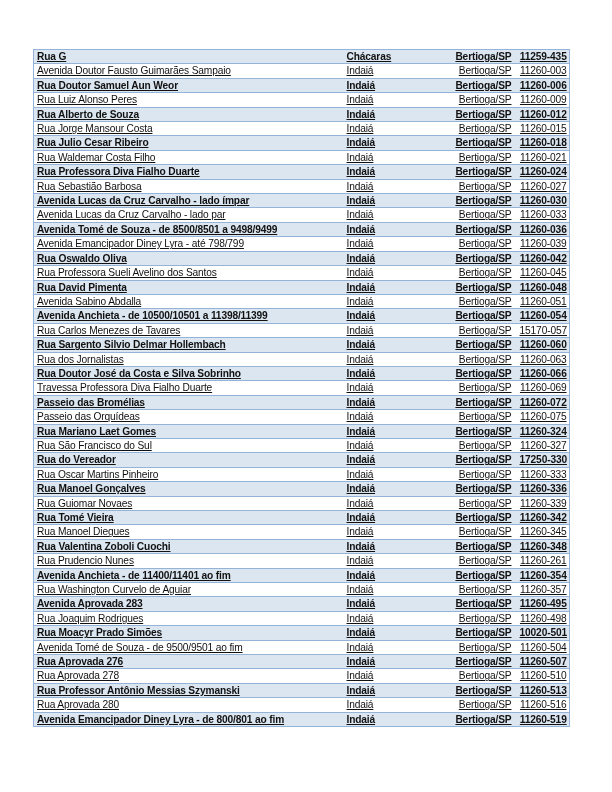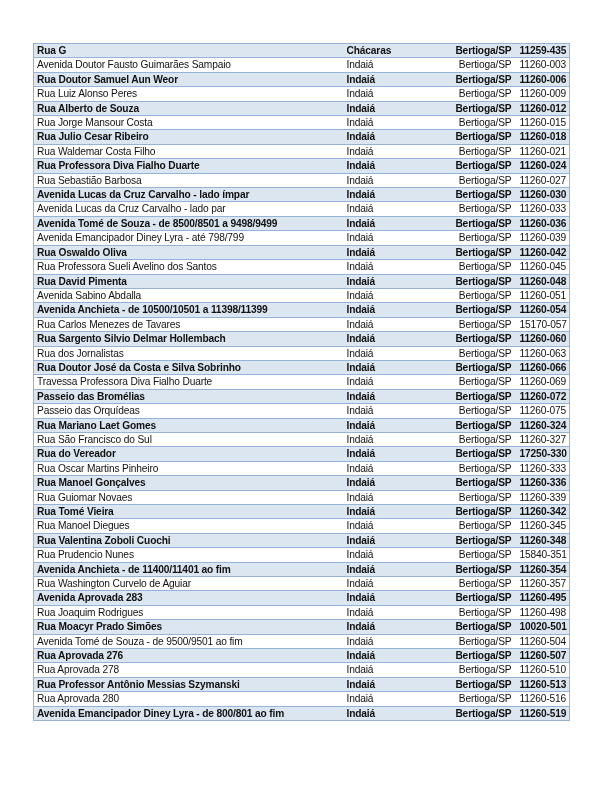--- a/index.html
+++ b/index.html
@@ -16,26 +16,27 @@
     }
     .page {
       position: absolute;
       left: 0; top: 0;
       width: 612px; height: 792px;
       background: #ffffff;
     }
     table.addr {
       position: absolute;
       left: 33px;
-      top: 43px;
+      top: 49px;
       width: 536px;
       border-collapse: collapse;
       table-layout: fixed;
       font-size: 10.2px;
       color: #111111;
+      text-decoration: underline;
     }
     table.addr col.c-street { width: 307px; }
     table.addr col.c-district { width: 100px; }
     table.addr col.c-city { width: 77px; }
     table.addr col.c-cep { width: 52px; }
     table.addr td {
       height: 13.4px;
       line-height: 13.4px;
       padding: 0 2px 0 3px;
       border-top: 1px solid #95b3d7;
@@ -48,21 +49,21 @@
     table.addr tr td:last-child { border-right: 1px solid #95b3d7; }
     table.addr tr.shaded td {
       background: #dce6f1;
       font-weight: 600;
     }
     table.addr tr.plain td {
       background: #ffffff;
       font-weight: 400;
     }
     table.addr td.city { text-align: right; padding-right: 6px; }
-    table.addr td.cep { text-align: left; padding-left: 2px; }
+    table.addr td.cep { text-align: center; padding-left: 2px; }
     table.addr td.district { padding-left: 6px; }
   </style>
 </head>
 <body>
 
 <div class="page">
   <table class="addr">
     <colgroup>
       <col class="c-street">
       <col class="c-district">
@@ -278,21 +279,21 @@
         <tr class="shaded">
           <td class="street">Rua Valentina Zoboli Cuochi</td>
           <td class="district">Indaiá</td>
           <td class="city">Bertioga/SP</td>
           <td class="cep">11260-348</td>
         </tr>
         <tr class="plain">
           <td class="street">Rua Prudencio Nunes</td>
           <td class="district">Indaiá</td>
           <td class="city">Bertioga/SP</td>
-          <td class="cep">15840-351</td>
+          <td class="cep">11260-261</td>
         </tr>
         <tr class="shaded">
           <td class="street">Avenida Anchieta - de 11400/11401 ao fim</td>
           <td class="district">Indaiá</td>
           <td class="city">Bertioga/SP</td>
           <td class="cep">11260-354</td>
         </tr>
         <tr class="plain">
           <td class="street">Rua Washington Curvelo de Aguiar</td>
           <td class="district">Indaiá</td>

